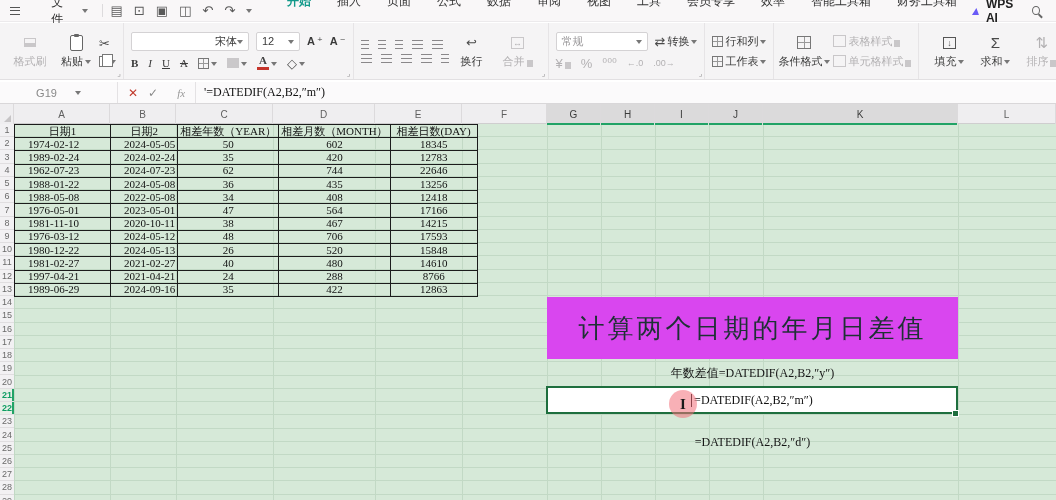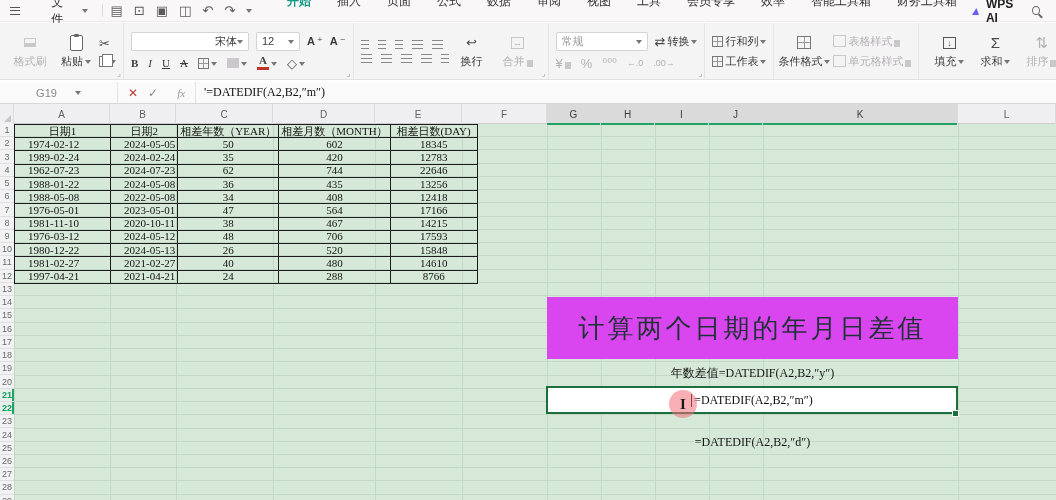--- a/index.html
+++ b/index.html
@@ -534,20 +534,27 @@
           <td class="c">480</td>
           <td class="c">14610</td>
         </tr>
         <tr>
           <td class="l">1997-04-21</td>
           <td class="l">2021-04-21</td>
           <td class="c">24</td>
           <td class="c">288</td>
           <td class="c">8766</td>
         </tr>
+        <tr>
+          <td class="l">1989-06-29</td>
+          <td class="l">2024-09-16</td>
+          <td class="c">35</td>
+          <td class="c">422</td>
+          <td class="c">12863</td>
+        </tr>
       </tbody>
   </table>
 
   <div class="banner">计算两个日期的年月日差值</div>
   <div class="flabel" style="top:261px;">年数差值=DATEDIF(A2,B2,″y″)</div>
   <div class="editbox">
     <span class="caret"></span>
     <span>=DATEDIF(A2,B2,″m″)</span>
   </div>
   <div class="fillhandle"></div>

